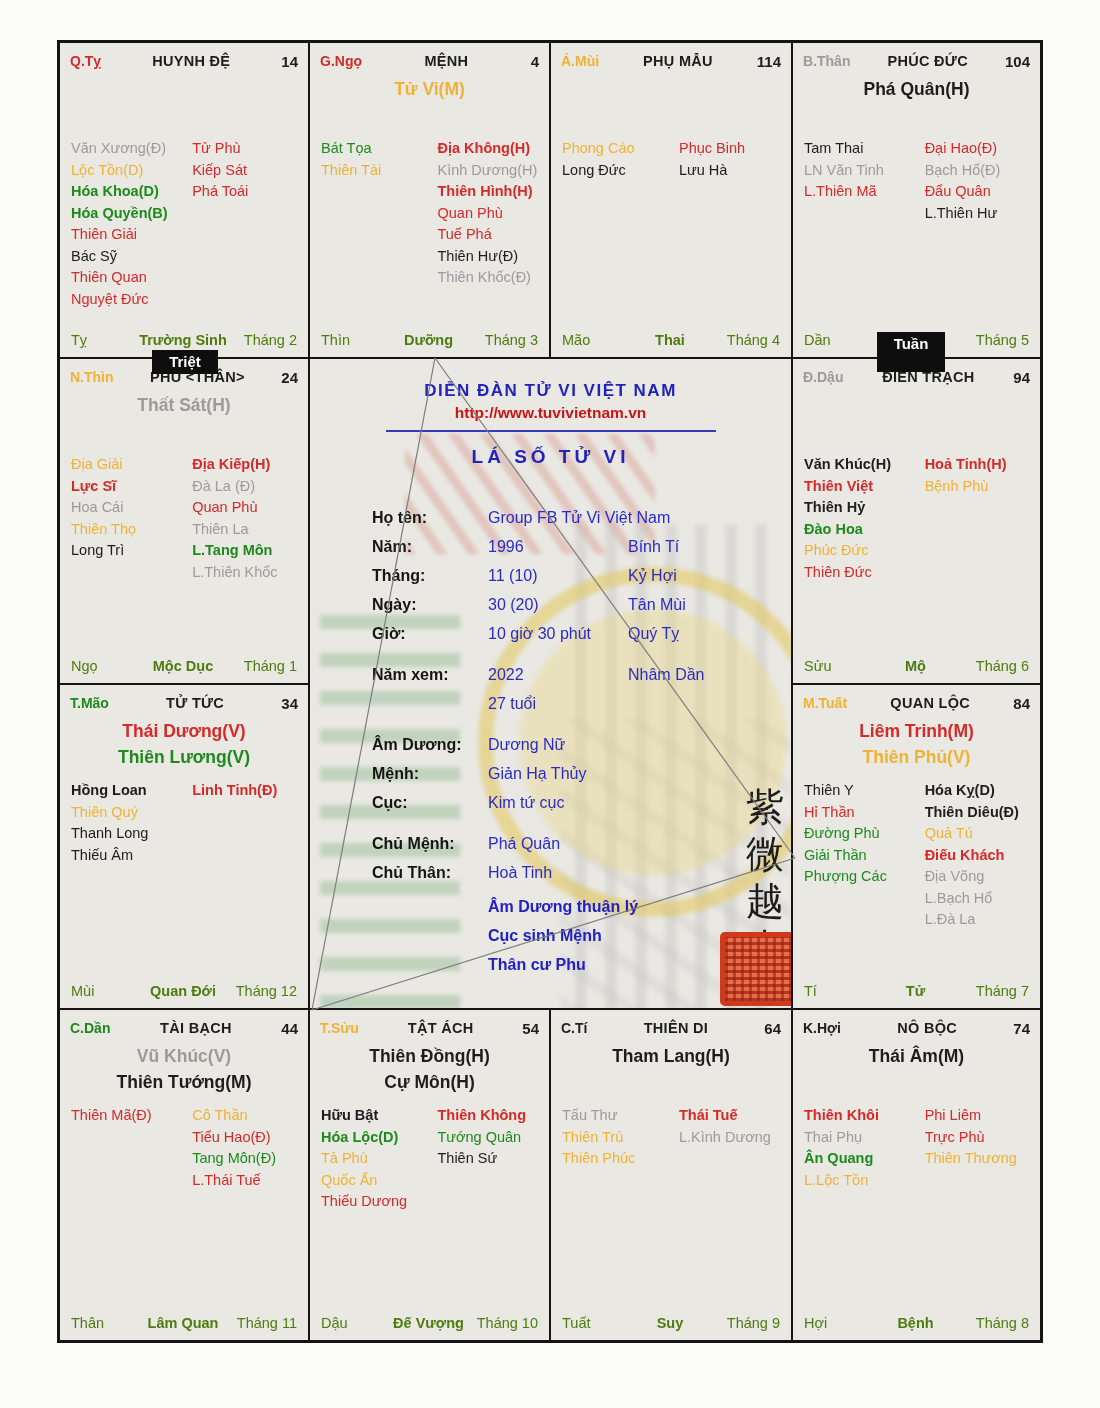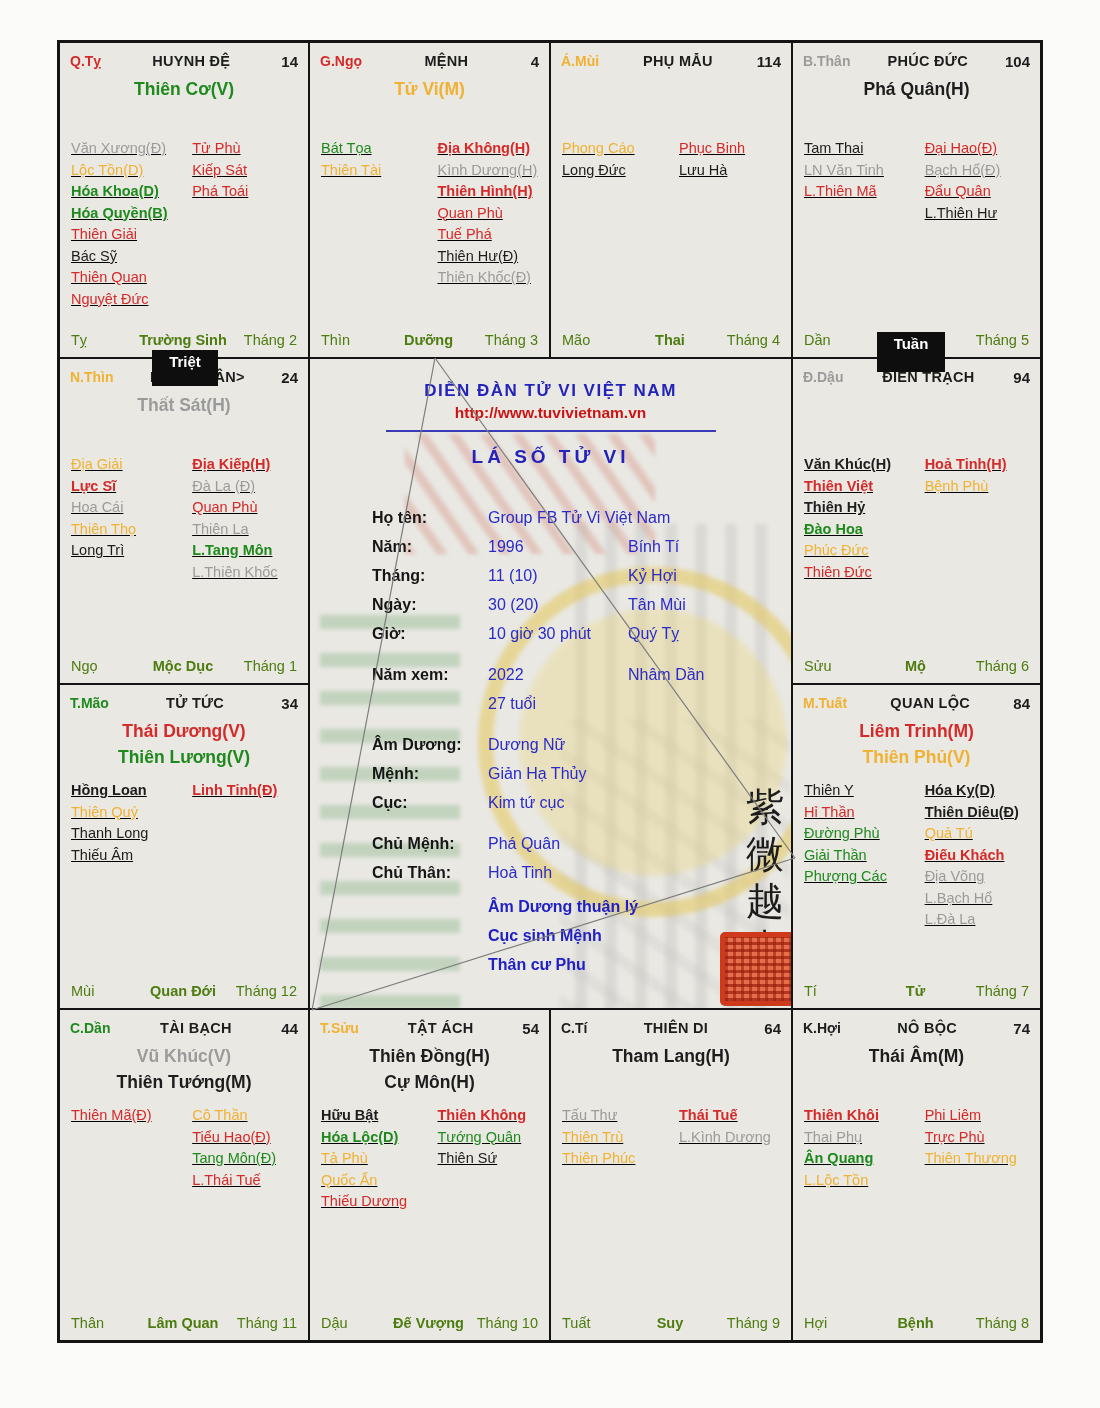--- a/index.html
+++ b/index.html
@@ -12,21 +12,21 @@
     grid-template-rows:314px 324px 323px 330px;
     gap:2px;background:#141414;border:3px solid #141414;
   }
   .cell{position:relative;background:#e9e8e3;overflow:hidden;}
   .hdr{position:absolute;top:10px;left:10px;right:10px;display:flex;align-items:flex-start;}
   .stem{font-weight:bold;font-size:14px;white-space:nowrap;}
   .pname{flex:1;text-align:center;font-weight:bold;font-size:14.5px;color:#1d1d1d;letter-spacing:.3px;}
   .pnum{font-weight:bold;font-size:15px;color:#1d1d1d;}
   .mains{position:absolute;top:33px;left:0;right:0;text-align:center;}
   .mainstar{font-weight:bold;font-size:17.5px;line-height:26px;}
-  .lists{position:absolute;top:95px;left:11px;right:4px;display:flex;text-decoration:underline;}
+  .lists{position:absolute;top:95px;left:11px;right:4px;display:flex;}
   .colL{width:52%;}
   .colR{width:48%;}
   .star{font-size:14.5px;line-height:21.5px;white-space:nowrap;}
   .foot{position:absolute;bottom:9px;left:11px;right:11px;display:flex;align-items:baseline;font-size:14.5px;color:#4d7c0f;}
   .branch{min-width:60px;text-align:left;}
   .stage{flex:1;text-align:center;font-weight:bold;}
   .month{min-width:62px;text-align:right;}
   .c-red{color:#d42a2a;} .c-green{color:#1e8a1e;} .c-yellow{color:#f0b233;}
   .c-gray{color:#9b9b9b;} .c-black{color:#1d1d1d;}
   .bb{font-weight:bold;}
@@ -60,21 +60,21 @@
   .wm-ring{left:168px;top:208px;width:320px;height:320px;border:15px solid rgba(228,198,88,.55);border-radius:50%;
      background:radial-gradient(circle at 50% 50%, rgba(236,214,120,.35) 0 58%, transparent 60%);}
   .wm-green{left:10px;top:250px;width:140px;height:400px;opacity:.22;
      background:repeating-linear-gradient(0deg,#3c8a3c 0 14px,transparent 14px 38px);}
   .wm-gray{right:6px;top:165px;width:210px;height:500px;opacity:.3;
      background:repeating-linear-gradient(90deg,#b9b9b6 0 12px,transparent 12px 30px);}
   .wm-gray2{left:250px;top:360px;width:230px;height:330px;opacity:.25;
      background:repeating-linear-gradient(35deg,#c2c2bf 0 11px,transparent 11px 34px);}
   .badge{position:absolute;background:#0e0e0e;color:#fff;font-weight:bold;font-size:15px;
          text-align:center;line-height:24px;z-index:6;}
-  .badge.triet{left:152px;top:350px;width:66px;height:36px;}
+  .badge.triet{left:152px;top:350px;width:66px;height:24px;}
   .badge.tuan{left:877px;top:332px;width:68px;height:40px;}
   svg.tri{position:absolute;left:0;top:0;z-index:5;pointer-events:none;}
 </style>
 </head>
 <body>
 
 <div class="page">
 
   <div class="grid" id="grid">
     <div class="center">
@@ -158,23 +158,20 @@
           <div>越</div>
           <div>南</div>
         </div>
       <div class="stamp"></div>
     </div>
   <div class="cell" style="grid-area: 1 / 1;">
         <div class="hdr">
           <span class="stem c-red">Q.Tỵ</span>
           <span class="pname">HUYNH ĐỆ</span>
           <span class="pnum">14</span>
-        </div>
-        <div class="mains">
-          <div class="mainstar c-green">Thiên Cơ(V)</div>
         </div>
         <div class="lists">
           <div class="colL">
             <div class="star c-gray">Văn Xương(Đ)</div>
             <div class="star c-yellow">Lộc Tồn(D)</div>
             <div class="star c-green bb">Hóa Khoa(D)</div>
             <div class="star c-green bb">Hóa Quyền(B)</div>
             <div class="star c-red">Thiên Giải</div>
             <div class="star c-black">Bác Sỹ</div>
             <div class="star c-red">Thiên Quan</div>

